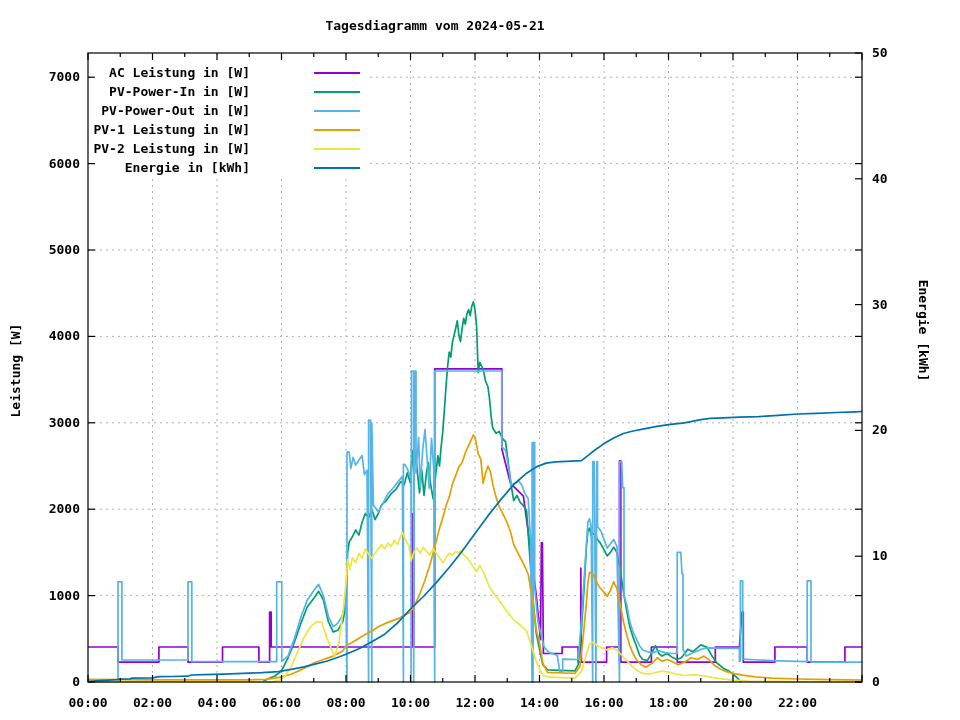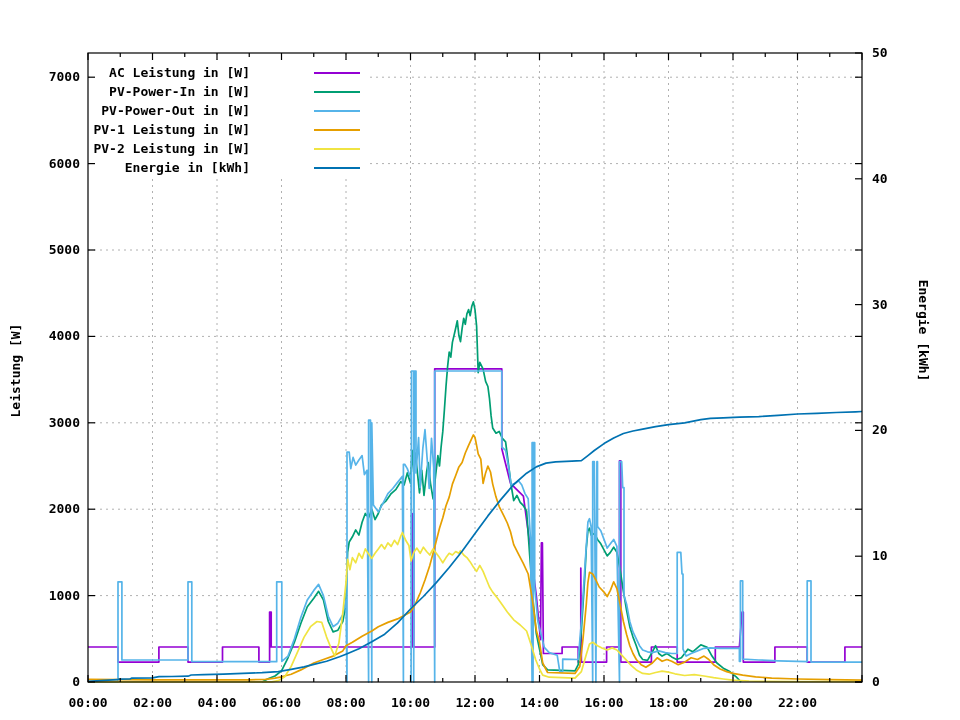--- a/index.html
+++ b/index.html
@@ -21,20 +21,21 @@
   }
   svg text{
     font-family:"DejaVu Sans Mono","Liberation Mono",monospace;
     font-weight:bold;font-size:13px;fill:#000;
   }
 </style>
 </head>
 <body>
 
 <div class="screen">
+  <div class="chart-title">Tagesdiagramm vom 2024-05-21</div>
   <div class="ylabel-left">Leistung [W]</div>
   <div class="ylabel-right">Energie [kWh]</div>
   <svg id="plot" width="960" height="720" viewBox="0 0 960 720">
       <line x1="88" x2="862" y1="595.6" y2="595.6" stroke="#b0b0b0" stroke-width="1" stroke-dasharray="2,4"></line>
       <line x1="88" x2="862" y1="509.2" y2="509.2" stroke="#b0b0b0" stroke-width="1" stroke-dasharray="2,4"></line>
       <line x1="88" x2="862" y1="422.8" y2="422.8" stroke="#b0b0b0" stroke-width="1" stroke-dasharray="2,4"></line>
       <line x1="88" x2="862" y1="336.4" y2="336.4" stroke="#b0b0b0" stroke-width="1" stroke-dasharray="2,4"></line>
       <line x1="88" x2="862" y1="250" y2="250" stroke="#b0b0b0" stroke-width="1" stroke-dasharray="2,4"></line>
       <line x1="88" x2="862" y1="163.60000000000002" y2="163.60000000000002" stroke="#b0b0b0" stroke-width="1" stroke-dasharray="2,4"></line>
       <line x1="88" x2="862" y1="77.20000000000005" y2="77.20000000000005" stroke="#b0b0b0" stroke-width="1" stroke-dasharray="2,4"></line>

